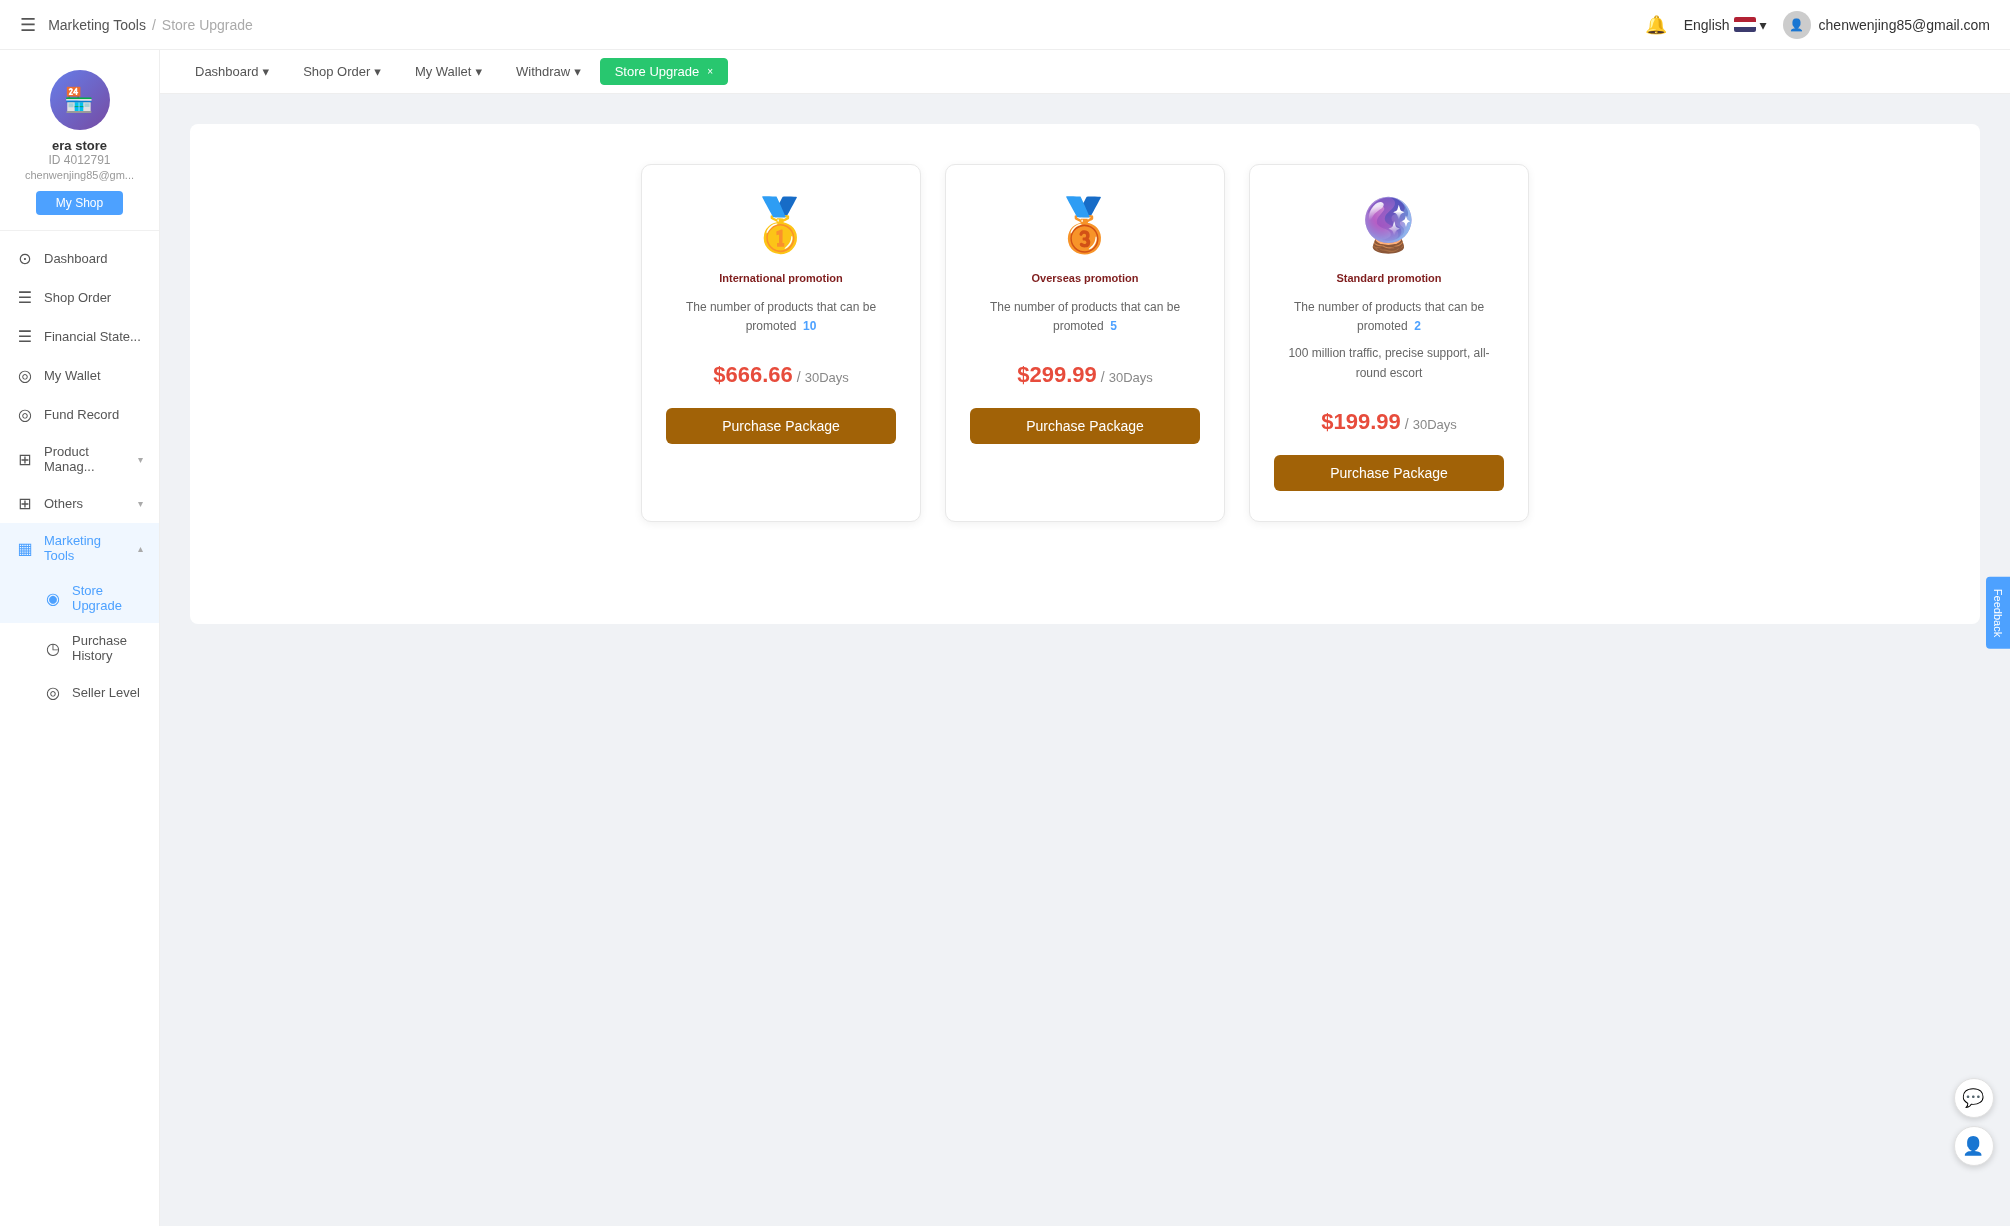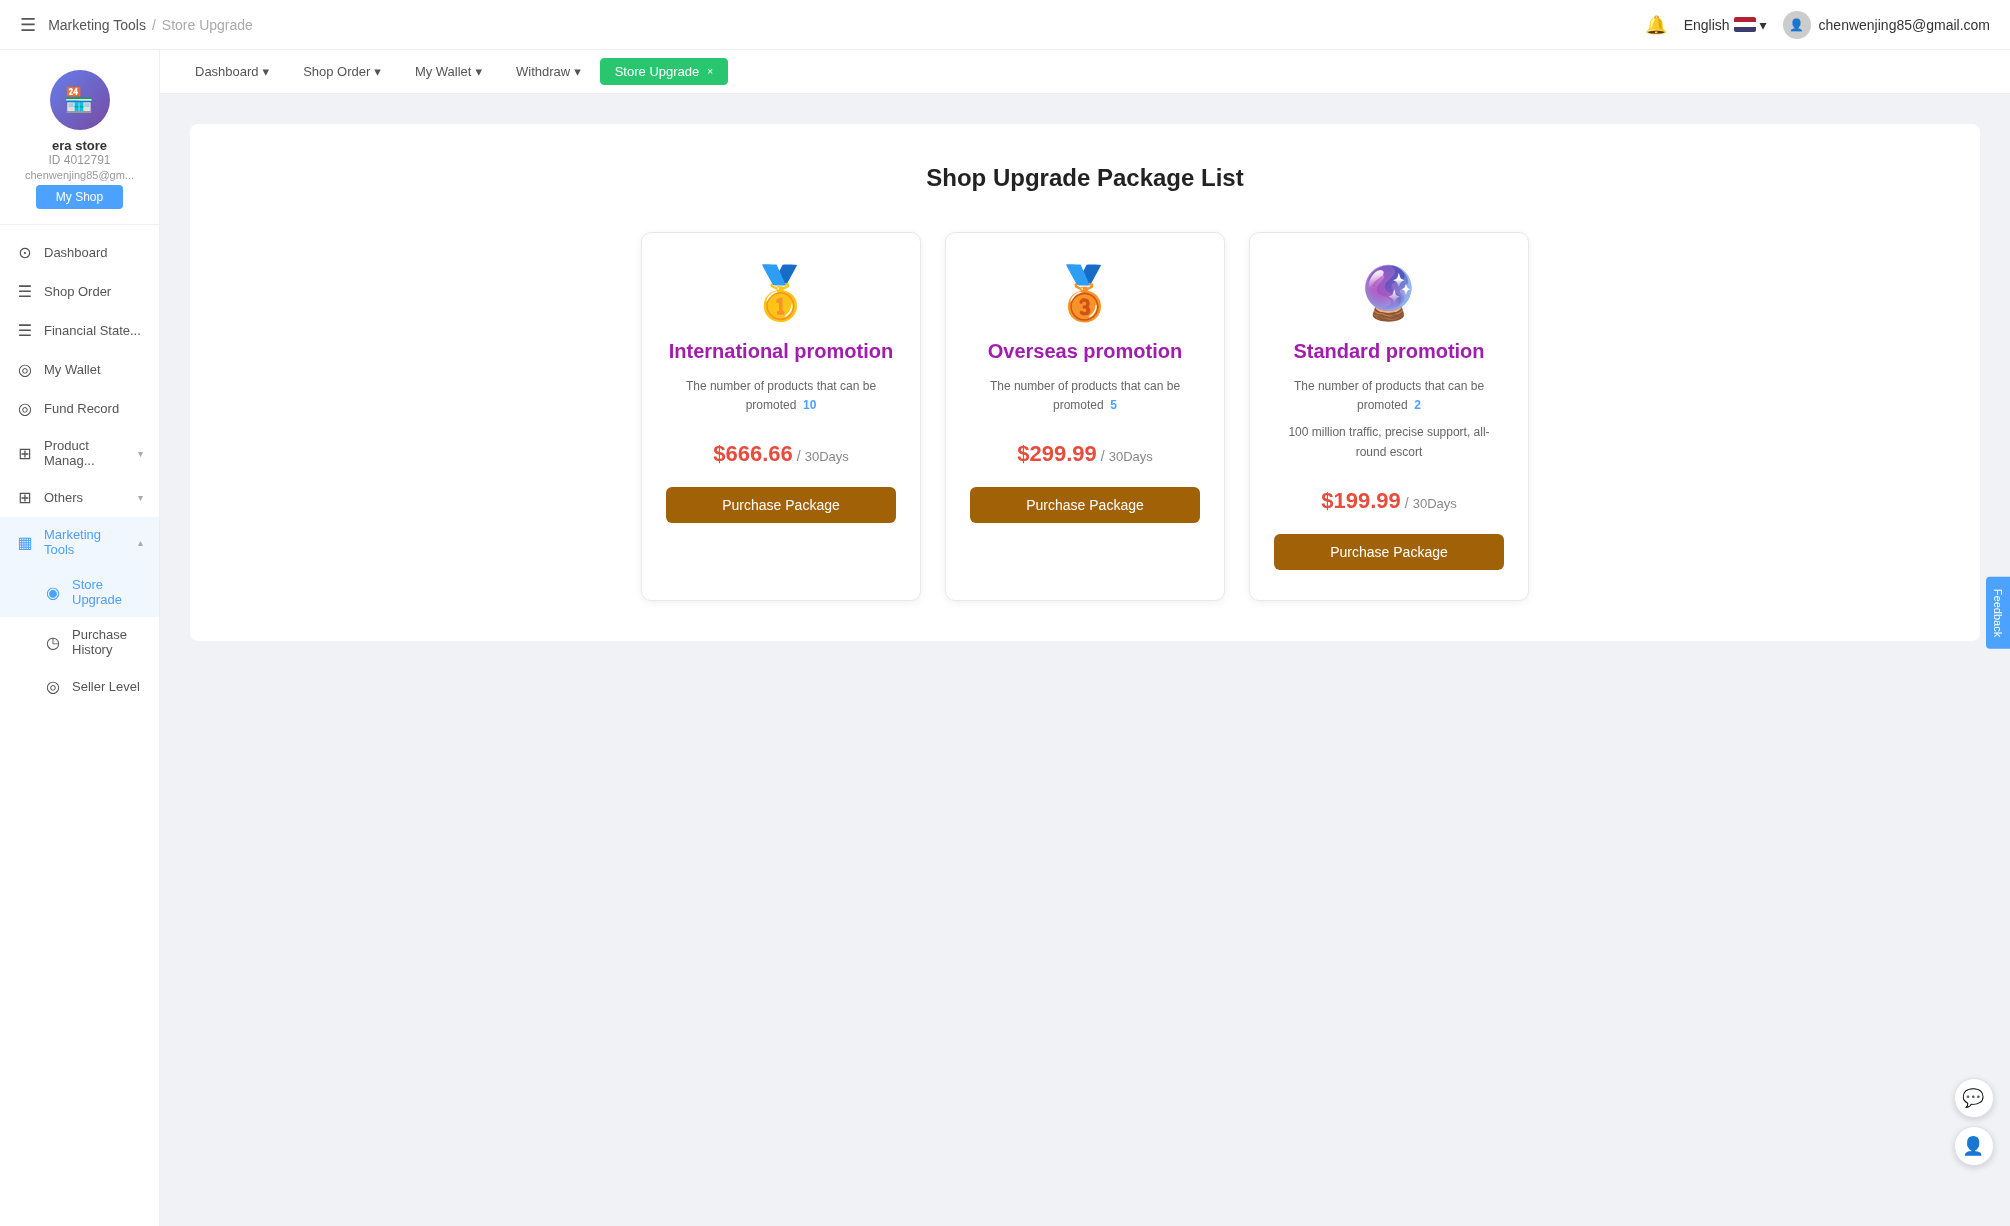--- a/index.html
+++ b/index.html
@@ -56,21 +56,21 @@
       width: 60px; height: 60px; border-radius: 50%;
       background: linear-gradient(135deg, #667eea, #764ba2);
       display: flex; align-items: center; justify-content: center;
       overflow: hidden; margin-bottom: 8px;
     }
     .avatar-inner { font-size: 24px; }
     .store-name { font-size: 13px; font-weight: 600; color: #333; }
     .store-id { font-size: 12px; color: #999; margin-top: 0; }
     .store-email { font-size: 11px; color: #999; margin-top: 2px; white-space: nowrap; overflow: hidden; text-overflow: ellipsis; max-width: 140px; }
     .my-shop-btn {
-      margin-top: 4px;
+      margin-top: 10px;
       background: #4da1ff;
       color: #fff;
       border: none;
       border-radius: 4px;
       padding: 5px 20px;
       font-size: 12px;
       cursor: pointer;
     }
 
     .sidebar-menu { padding: 8px 0; }
@@ -154,23 +154,23 @@
       border-radius: 10px;
       padding: 30px 24px;
       width: 280px;
       display: flex;
       flex-direction: column;
       align-items: center;
       box-shadow: 0 2px 8px rgba(0,0,0,0.06);
     }
     .package-icon { font-size: 52px; margin-bottom: 16px; }
     .package-name {
-      font-size: 20px;
+      font-size: 11px;
       font-weight: 700;
-      color: #a21caf;
+      color: #7f1d1d;
       margin-bottom: 14px;
       text-align: left;
     }
     .package-desc {
       font-size: 12px;
       color: #666;
       text-align: center;
       line-height: 1.6;
       margin-bottom: 8px;
     }
@@ -347,21 +347,20 @@
       <span>▾</span>
     </div>
     <div class="sub-nav-tab active-tab">
       <span>Store Upgrade</span>
       <span class="close-x">×</span>
     </div>
   </div>
 
   <div class="main-content">
     <div class="page-container">
-      <h1 class="page-title">Shop Upgrade Package List</h1>
 
       <div class="packages-grid">
 
         <div class="package-card">
           <div class="package-icon">🥇</div>
           <div class="package-name">International promotion</div>
           <div class="package-desc">
             <span>The number of products that can be promoted</span>
             &nbsp;<span class="promoted-count">10</span>
           </div>

